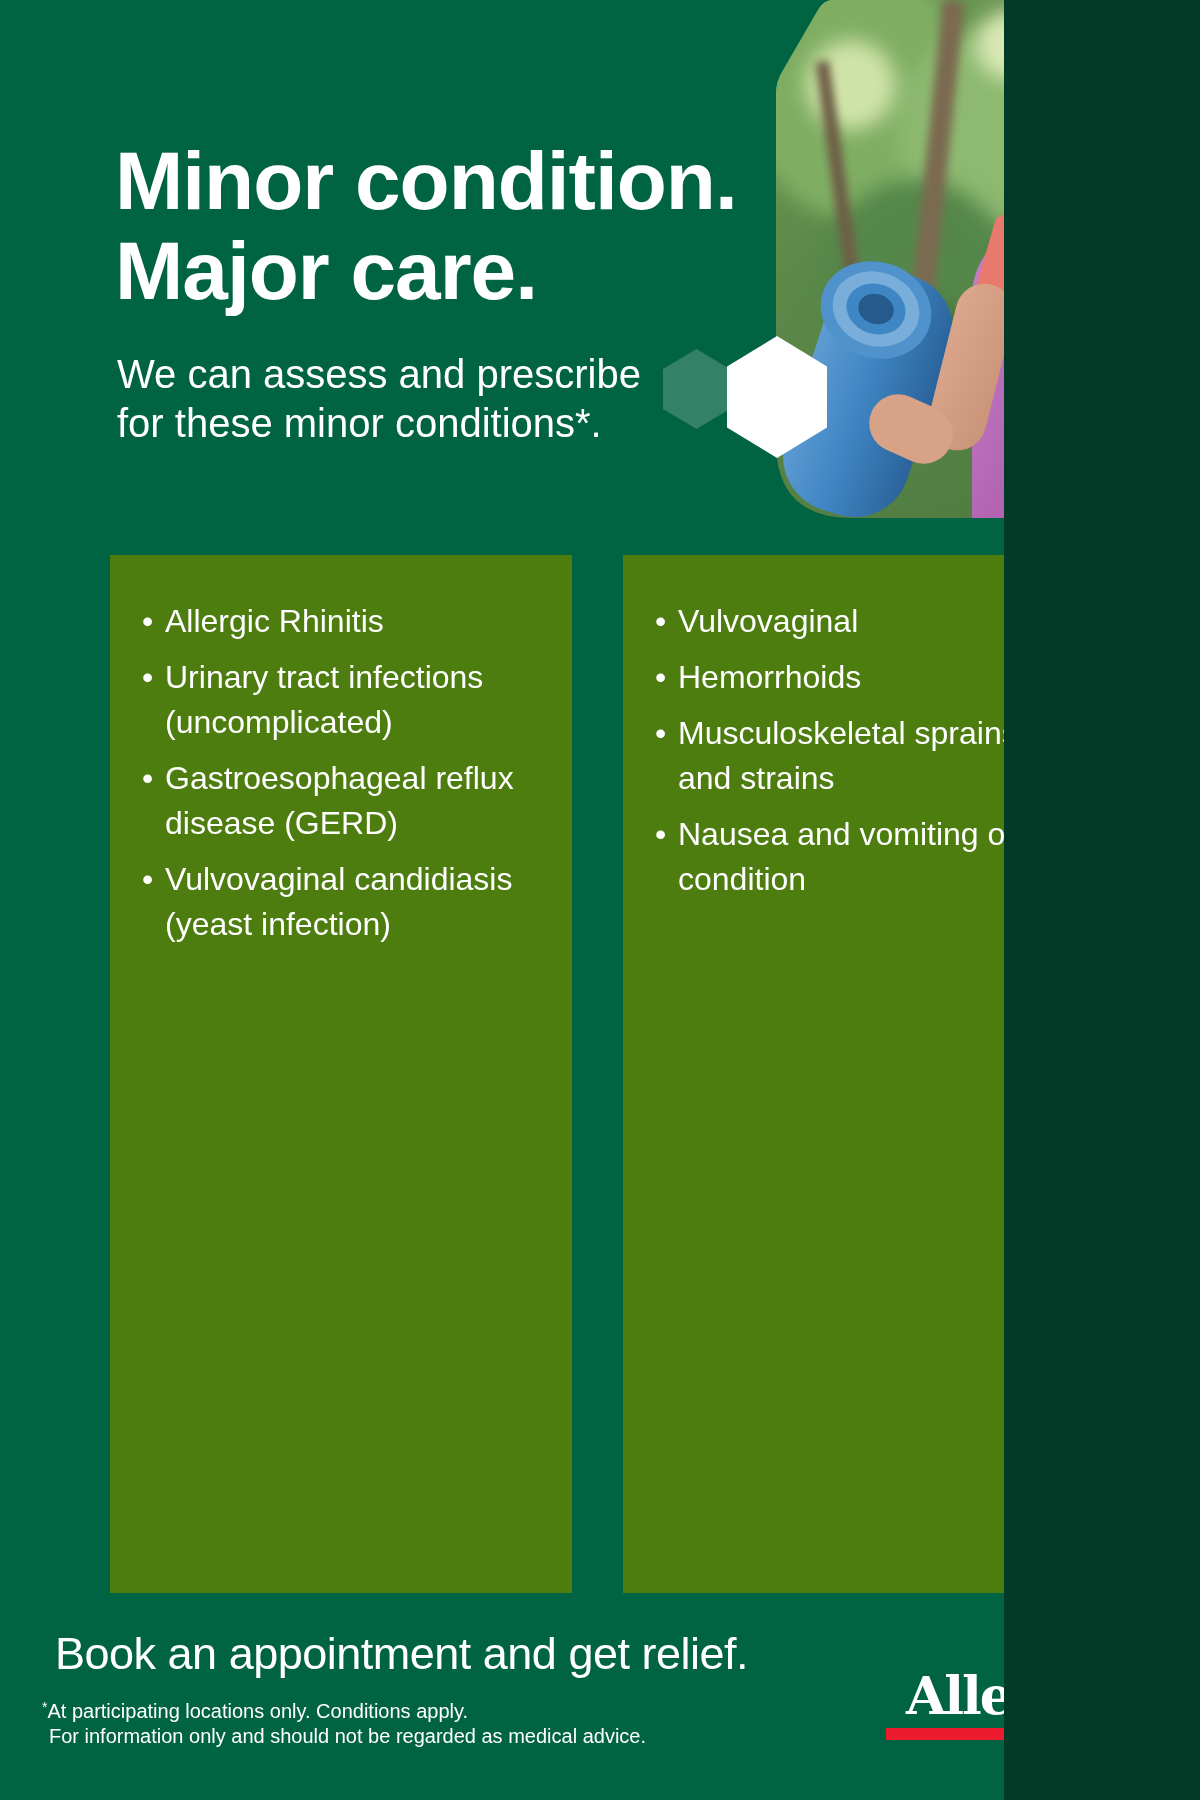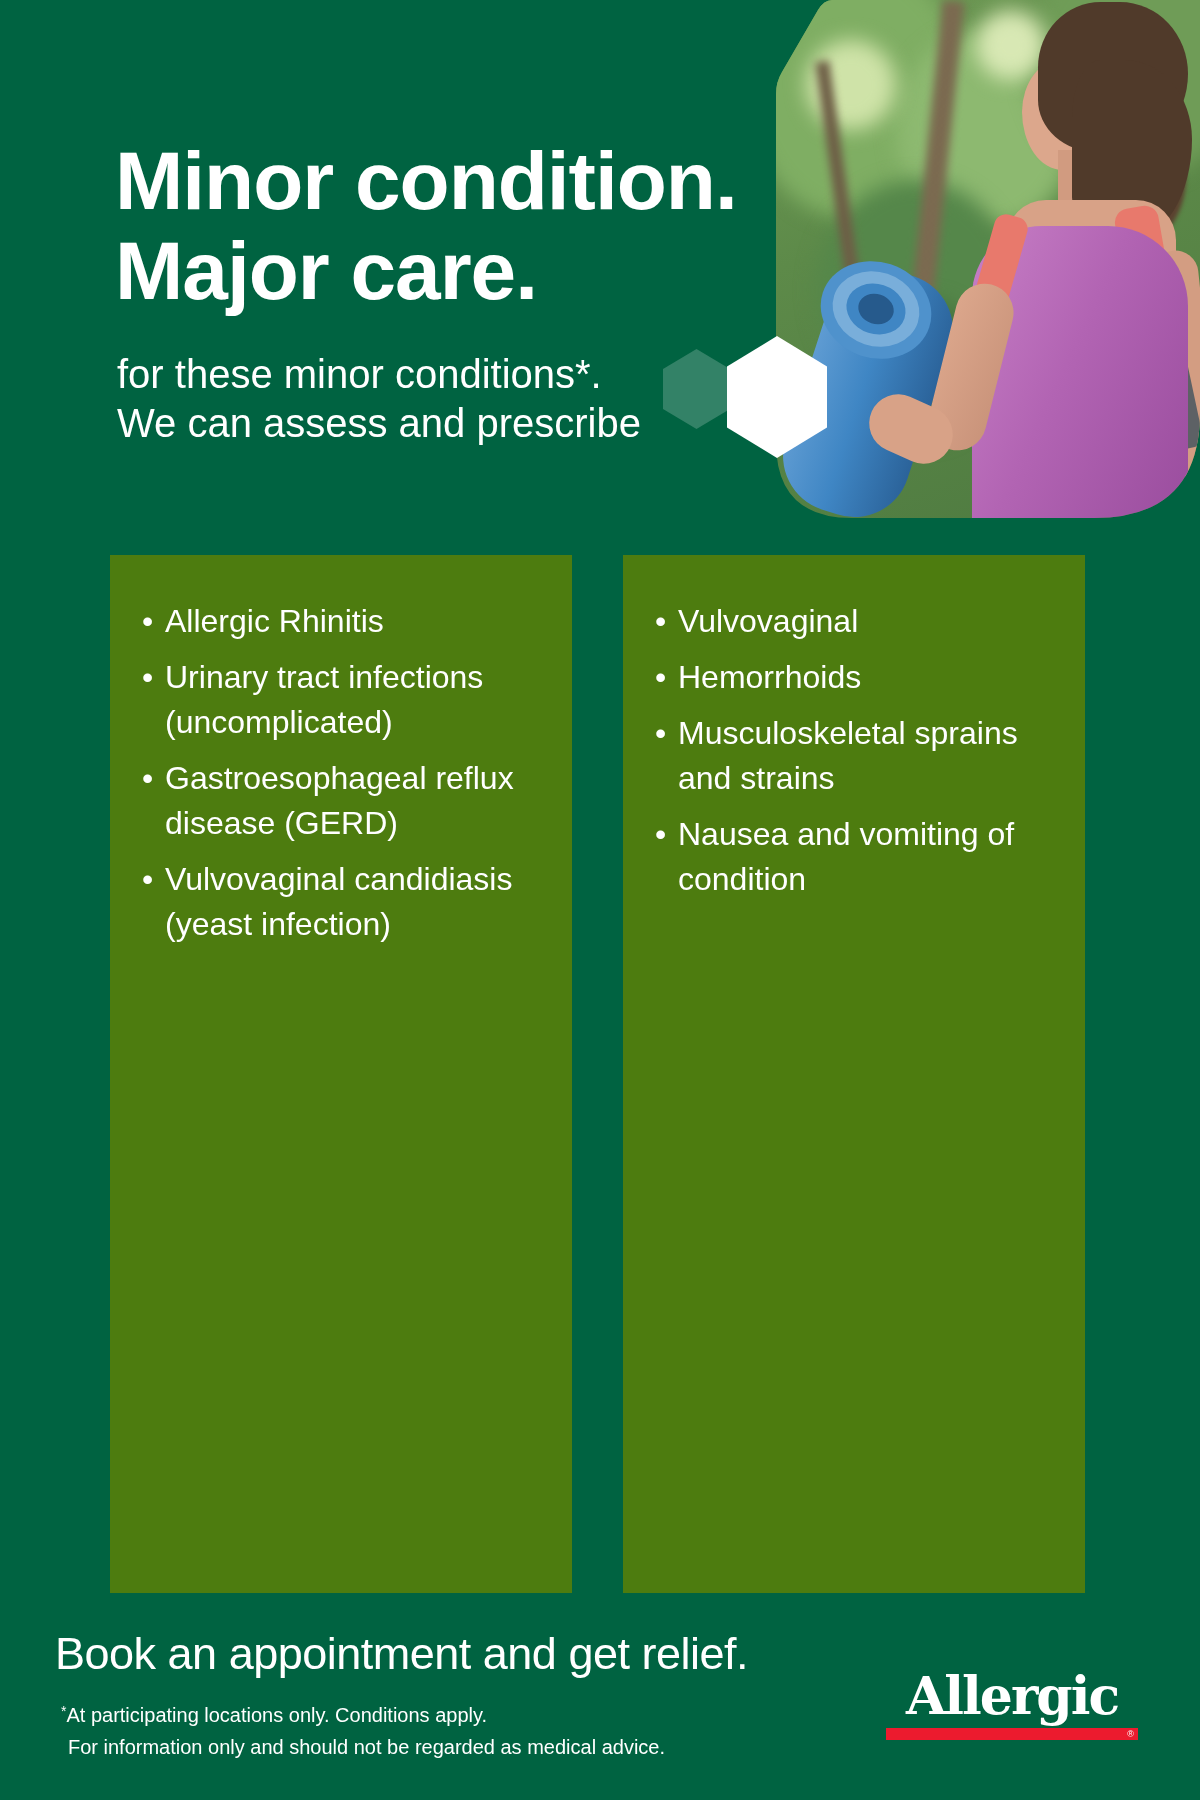--- a/index.html
+++ b/index.html
@@ -1,17 +1,17 @@
 <!DOCTYPE html>
 <html><head>
 <meta charset="utf-8">
 <style>
   html,body{margin:0;padding:0;background:#013a27;}
   .poster{
-    position:relative;width:1200px;height:1800px;overflow:hidden;
+    position:relative;width:1004px;height:1800px;overflow:hidden;
     background:#006341;
     font-family:"Liberation Sans","DejaVu Sans",sans-serif;
     color:#ffffff;
   }
   
   .headline{
     position:absolute;left:115px;top:136px;
     font-size:82px;font-weight:700;line-height:90px;letter-spacing:-1px;
   }
   .subhead{
@@ -61,22 +61,22 @@
     font-size:32px;line-height:45px;font-weight:400;
   }
   .panel li{position:relative;padding-left:23px;margin-bottom:11px;}
   .panel li::before{content:"\2022";position:absolute;left:0;top:0;}
   
   .cta{
     position:absolute;left:55px;top:1628px;
     font-size:45px;font-weight:400;letter-spacing:-0.5px;
   }
   .disclaimer{
-    position:absolute;left:61px;top:1695px;
-    font-size:20px;line-height:32px;font-weight:400;
+    position:absolute;left:42px;top:1695px;
+    font-size:20px;line-height:25px;font-weight:400;
   }
   .disclaimer sup{font-size:14px;vertical-align:6px;}
   .disclaimer .l2{margin-left:7px;}
   
   .logo{position:absolute;left:886px;top:1666px;width:252px;z-index:4;}
   .logo .word{
     font-family:"DejaVu Serif","Liberation Serif",serif;
     font-weight:700;font-size:52px;letter-spacing:-2px;line-height:60px;
     color:#ffffff;text-align:center;white-space:nowrap;
   }
@@ -90,22 +90,22 @@
 <body>
 
 <div class="poster">
 
   <div class="headline">
     <div>Minor condition.</div>
     <div>Major care.</div>
   </div>
 
   <div class="subhead">
+    <div>We can assess and prescribe</div>
     <div>for these minor conditions*.</div>
-    <div>We can assess and prescribe</div>
   </div>
 
   <div class="photo">
     <div class="blob" style="left:-30px;top:-40px;width:220px;height:260px;background:#7fae63;"></div>
     <div class="blob" style="left:120px;top:30px;width:180px;height:200px;background:#8db970;"></div>
     <div class="blob" style="left:40px;top:180px;width:200px;height:220px;background:#55874a;"></div>
     <div class="blob" style="left:250px;top:-60px;width:220px;height:240px;background:#6f9c57;"></div>
     <div class="blob" style="left:30px;top:40px;width:90px;height:90px;background:#cfe3a8;"></div>
     <div class="blob" style="left:200px;top:10px;width:70px;height:70px;background:#d8e8b4;"></div>
     <div class="blob" style="left:90px;top:300px;width:120px;height:140px;background:#47743f;"></div>

